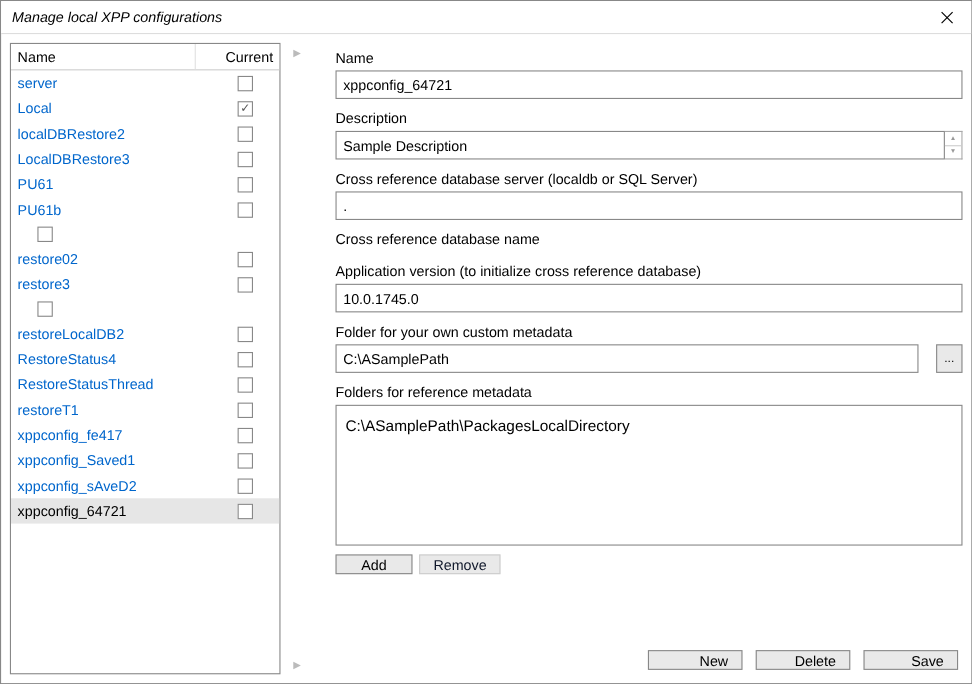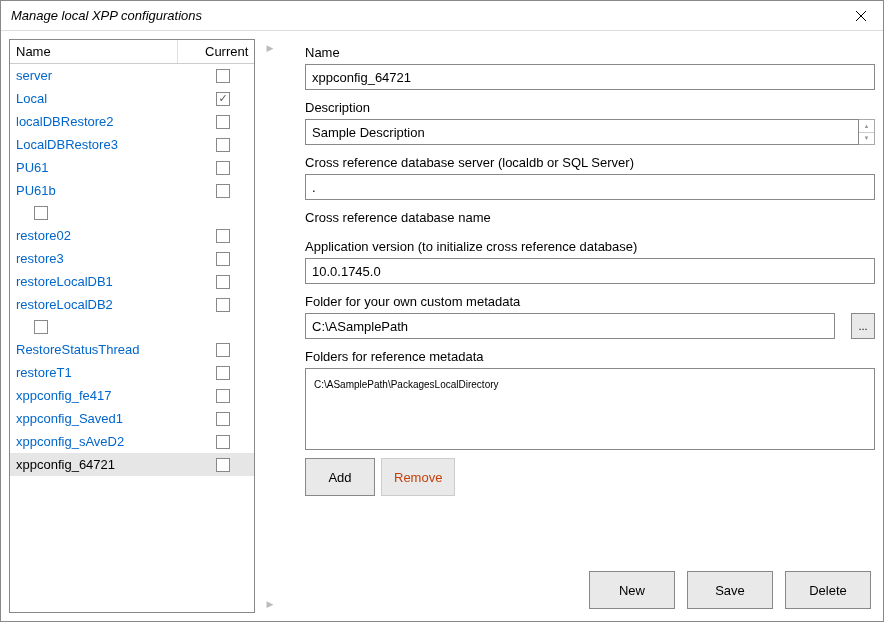--- a/index.html
+++ b/index.html
@@ -147,53 +147,53 @@
   width: 24px;
   border: 1px solid #888;
   background: #e9e9e9;
   cursor: pointer;
   display: flex; align-items: center; justify-content: center;
   font-size: 11px;
 }
 .listbox {
   width: 100%;
   border: 1px solid #888;
-  height: 82px;
+  height: 128px;
   padding: 8px;
-  font-size: 10px;
+  font-size: 14px;
   overflow: auto;
 }
 .list-item { padding: 2px 0; }
 .button-row {
   display: flex;
   gap: 6px;
   margin-top: 8px;
 }
 .btn {
   min-width: 70px;
-  height: 38px;
+  height: 18px;
   border: 1px solid #888;
   background: #e9e9e9;
   font-size: 13px;
   font-family: inherit;
   cursor: pointer;
   padding: 0 12px;
 }
 .btn.disabled {
-  color: #c2410c;
+  color: #0f172a;
   border-color: #ccc;
   cursor: default;
 }
 .footer {
   display: flex;
   justify-content: flex-end;
   gap: 12px;
   padding: 8px 4px 4px 4px;
 }
-.footer .btn { min-width: 86px; }
+.footer .btn { min-width: 86px; text-align: right; }
 .splitter {
   width: 14px;
   display: flex;
   flex-direction: column;
   justify-content: space-between;
   align-items: center;
   padding: 4px 0;
   color: #bbb;
   font-size: 9px;
   cursor: col-resize;
@@ -267,32 +267,32 @@
               <span class="checkbox"></span>
             </span>
           </div>
           <div class="list-row">
             <span class="row-name">restore3</span>
             <span class="row-check">
               <span class="checkbox"></span>
             </span>
           </div>
           <div class="list-row">
-            <span class="row-name">restoreLocalDB1</span>
             <span class="row-check">
               <span class="checkbox"></span>
             </span>
           </div>
           <div class="list-row">
             <span class="row-name">restoreLocalDB2</span>
             <span class="row-check">
               <span class="checkbox"></span>
             </span>
           </div>
           <div class="list-row">
+            <span class="row-name">RestoreStatus4</span>
             <span class="row-check">
               <span class="checkbox"></span>
             </span>
           </div>
           <div class="list-row">
             <span class="row-name">RestoreStatusThread</span>
             <span class="row-check">
               <span class="checkbox"></span>
             </span>
           </div>
@@ -372,17 +372,17 @@
         </div>
 
       <div class="button-row">
         <button class="btn">Add</button>
         <button class="btn disabled">Remove</button>
       </div>
     </div>
 
     <div class="footer">
       <button class="btn">New</button>
+      <button class="btn">Delete</button>
       <button class="btn">Save</button>
-      <button class="btn">Delete</button>
     </div>
   </div>
 </div>
 
 </body></html>

